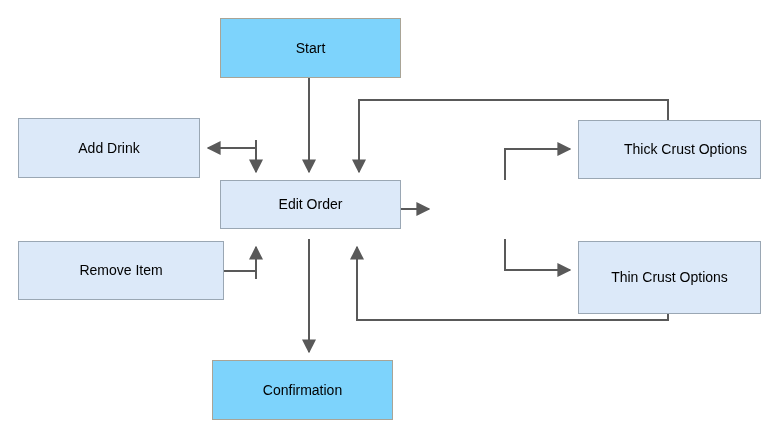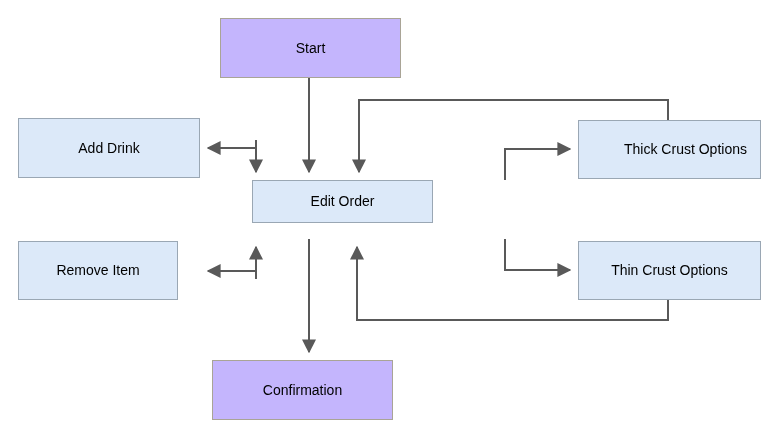--- a/index.html
+++ b/index.html
@@ -33,40 +33,40 @@
     align-items: center;
     justify-content: center;
     text-align: center;
     font-family: "Liberation Sans", sans-serif;
     font-size: 14px;
     color: #000000;
     line-height: 1.2;
     z-index: 2;
   }
   .node.cream {
-    background: #c4b5fd;
+    background: #7dd3fc;
     border-color: #a9a496;
   }
   .node.blue {
     background: #dce9f9;
     border-color: #9aa7b4;
   }
   .node-label {
     display: block;
     padding: 0 6px;
     white-space: nowrap;
   }
   
   #node-start        { left: 220px; top: 18px;  width: 181px; height: 60px; }
   #node-add-drink    { left: 18px;  top: 118px; width: 182px; height: 60px; }
-  #node-edit-order   { left: 220px; top: 180px; width: 181px; height: 43px; margin-left: 32px; }
+  #node-edit-order   { left: 220px; top: 180px; width: 181px; height: 49px; }
   #node-add-pizza    { left: 437px; top: 180px; width: 124px; height: 59px; }
   #node-thick-crust  { left: 578px; top: 120px; width: 183px; height: 59px; padding-left: 32px; }
-  #node-remove-item  { left: 18px;  top: 241px; width: 160px; height: 59px; }
-  #node-thin-crust   { left: 578px; top: 241px; width: 183px; height: 59px; }
+  #node-remove-item  { left: 18px;  top: 241px; width: 206px; height: 59px; }
+  #node-thin-crust   { left: 578px; top: 241px; width: 183px; height: 73px; }
   #node-confirmation { left: 212px; top: 360px; width: 181px; height: 60px; }
 </style>
 </head>
 <body>
 
 <div id="diagram-canvas">
 
   <svg id="edge-layer" viewBox="0 0 780 440" width="780" height="440" xmlns="http://www.w3.org/2000/svg">
     <defs>
       <marker id="arrow-end" viewBox="0 0 10 10" refX="9" refY="5" markerWidth="7" markerHeight="7" orient="auto-start-reverse">

